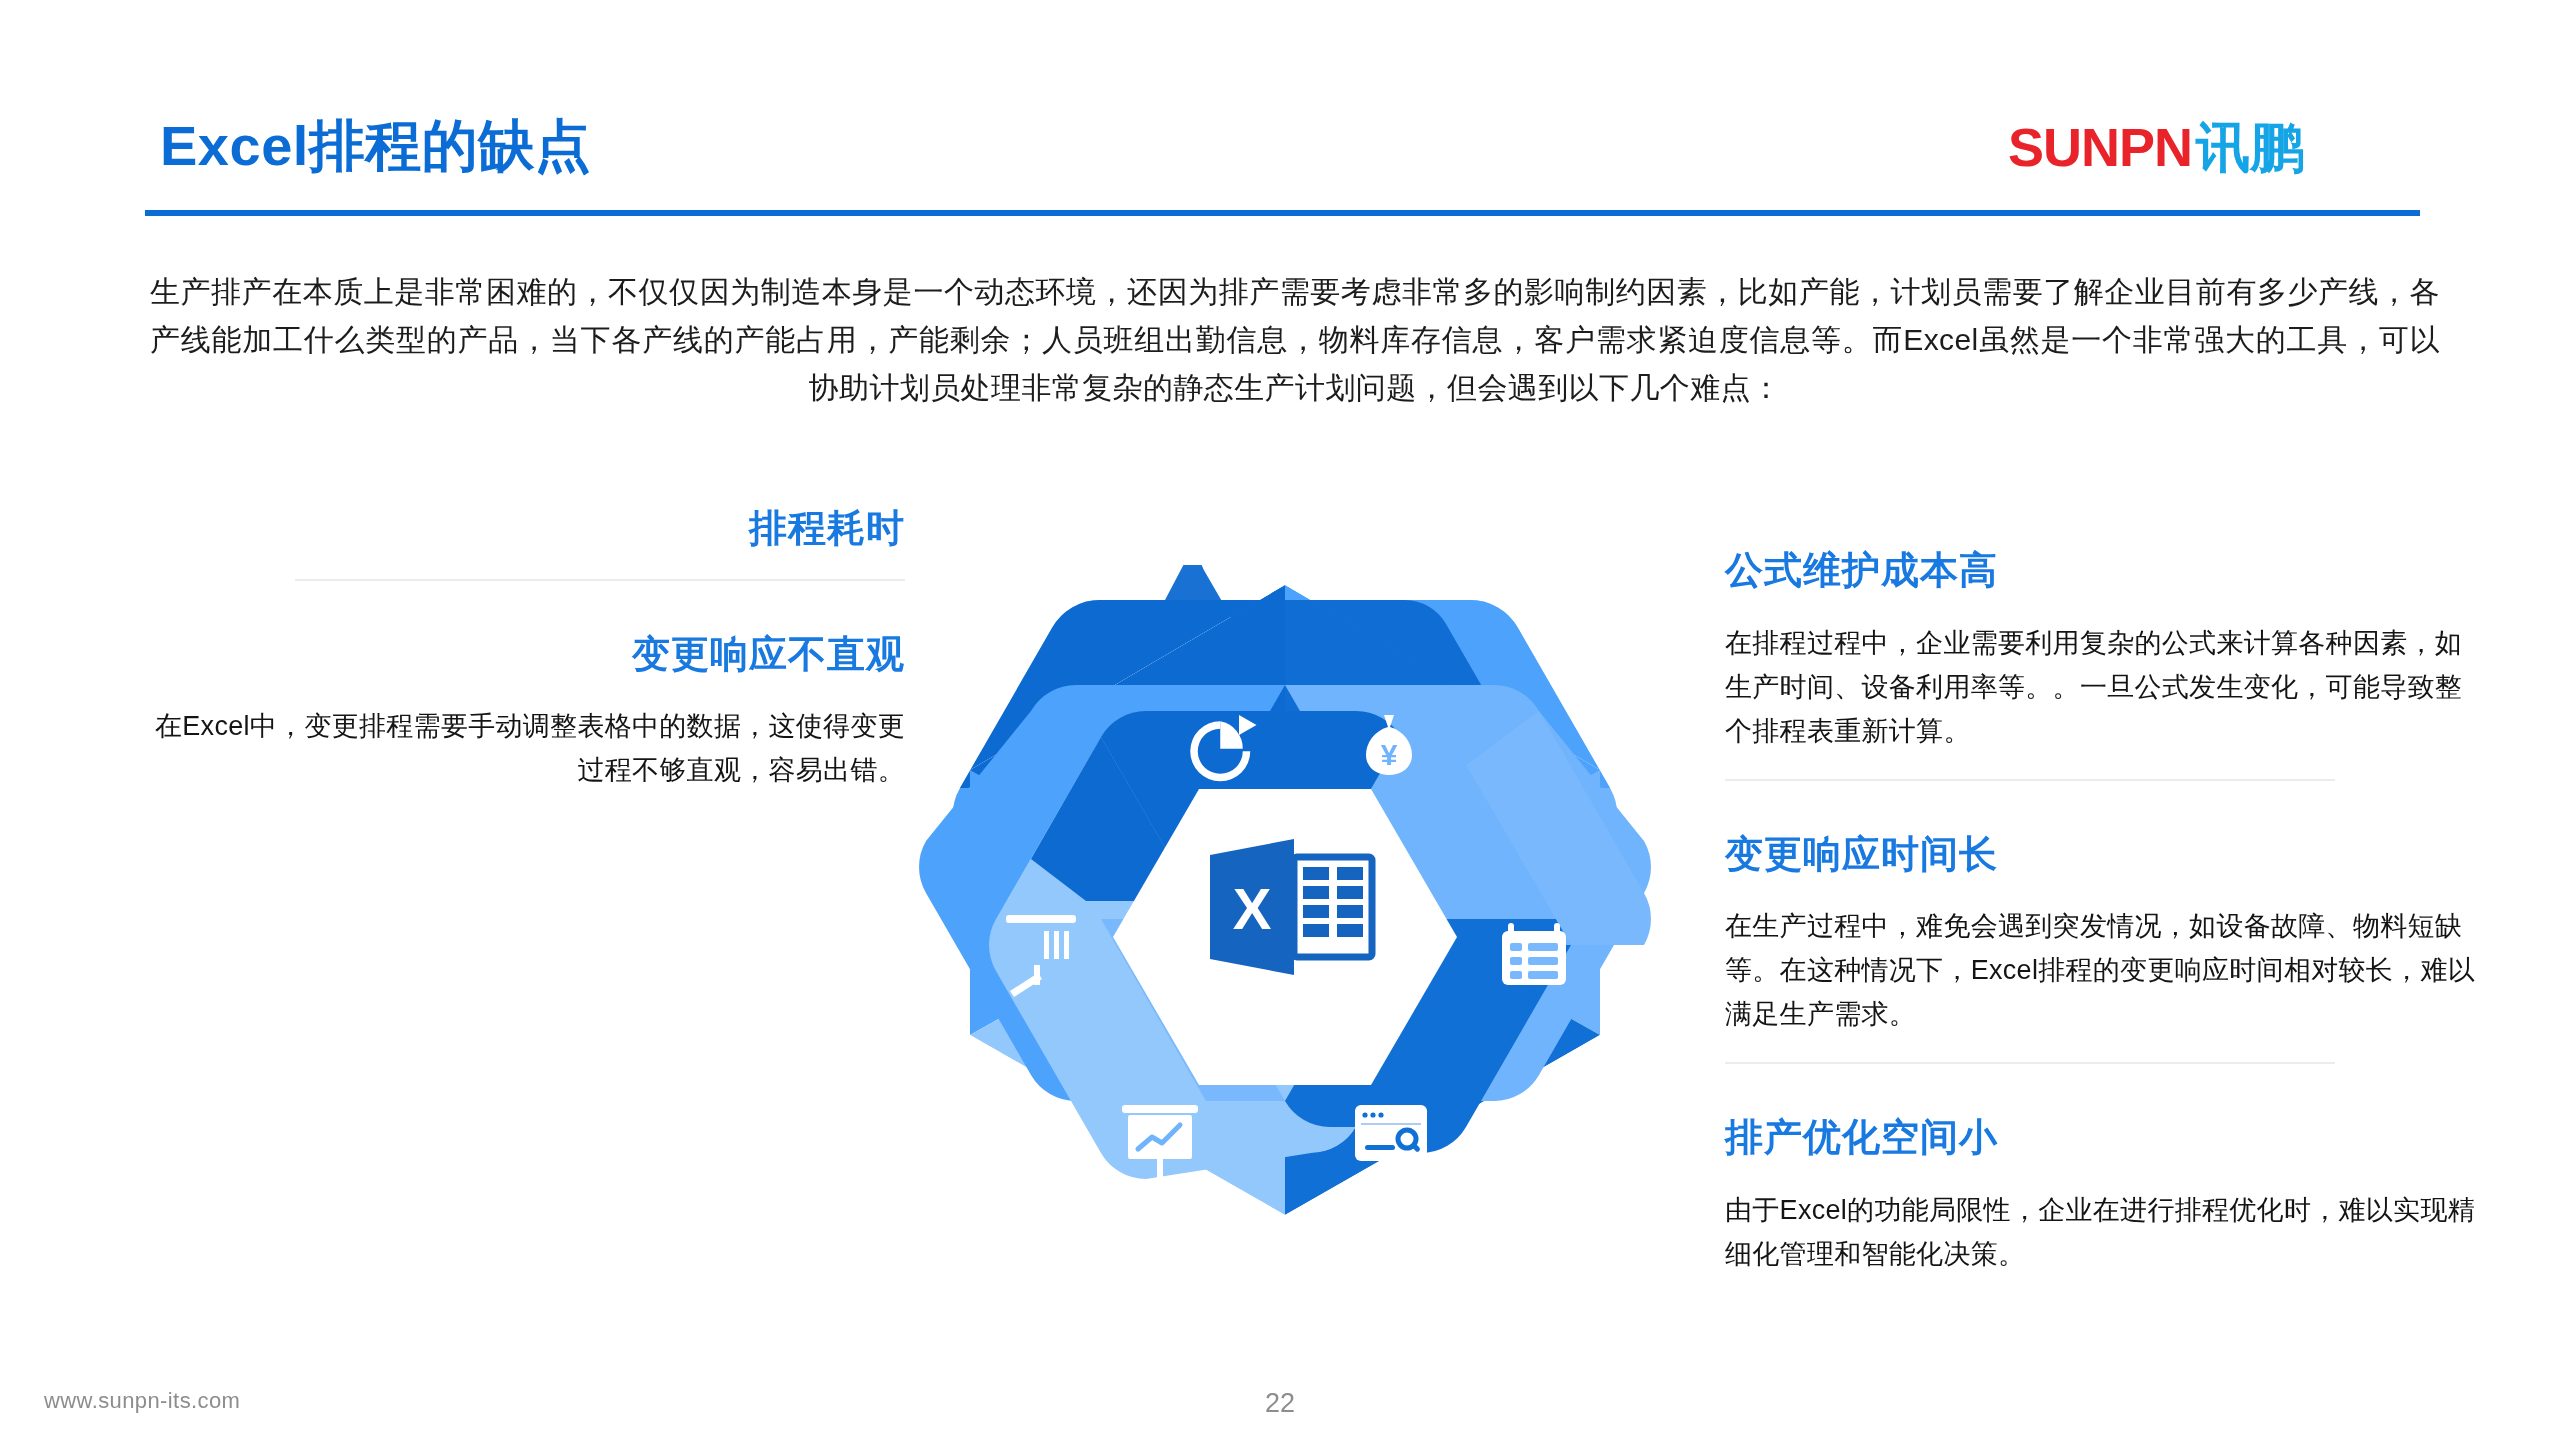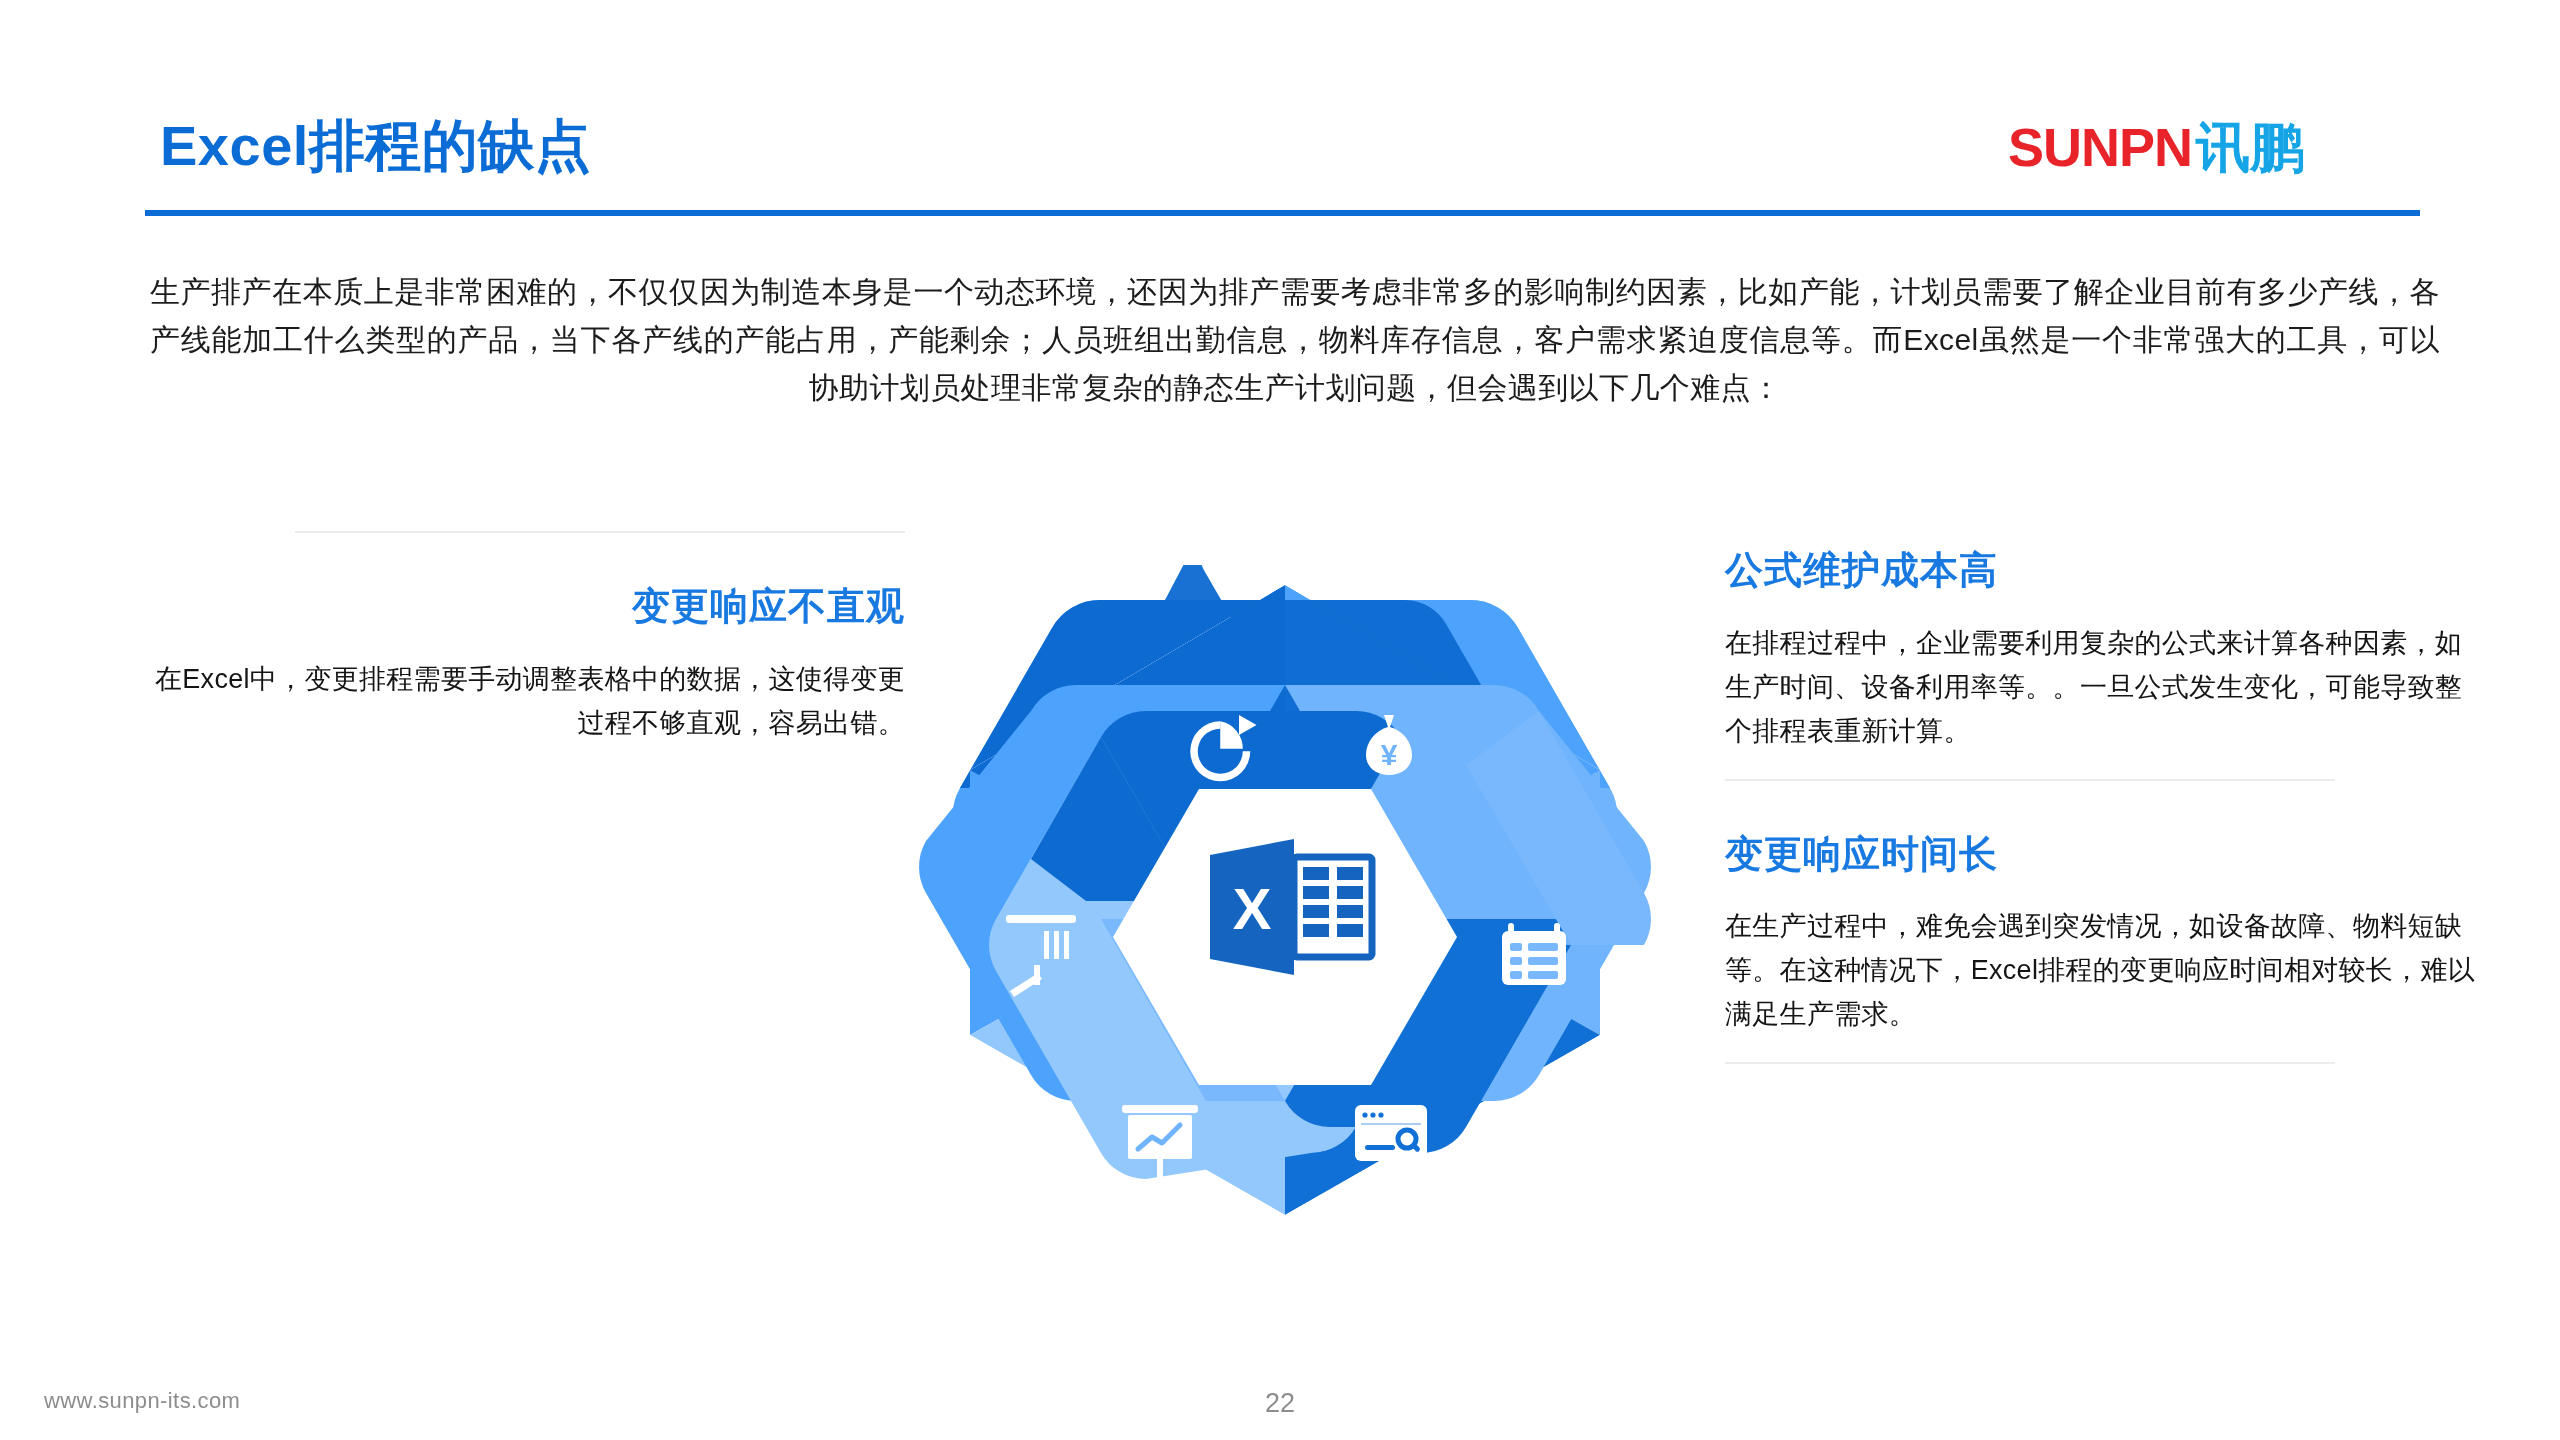--- a/index.html
+++ b/index.html
@@ -152,20 +152,21 @@
     <span class="brand-en">SUNPN</span><span class="brand-cn">讯鹏</span>
   </div>
   <div class="header-rule"></div>
 </div>
 
 <div class="intro">生产排产在本质上是非常困难的，不仅仅因为制造本身是一个动态环境，还因为排产需要考虑非常多的影响制约因素，比如产能，计划员需要了解企业目前有多少产线，各产线能加工什么类型的产品，当下各产线的产能占用，产能剩余；人员班组出勤信息，物料库存信息，客户需求紧迫度信息等。而Excel虽然是一个非常强大的工具，可以协助计划员处理非常复杂的静态生产计划问题，但会遇到以下几个难点：</div>
 
 <div class="col col-left">
 
   <div class="block">
+    <div class="block-title">排程耗时</div>
     <div class="block-rule"></div>
   </div>
 
 
   <div class="block">
     <div class="block-title">变更响应不直观</div>
     <div class="block-body">在Excel中，变更排程需要手动调整表格中的数据，这使得变更过程不够直观，容易出错。</div>
   </div>
 
 </div>
@@ -177,20 +178,24 @@
     <div class="block-body">在排程过程中，企业需要利用复杂的公式来计算各种因素，如生产时间、设备利用率等。。一旦公式发生变化，可能导致整个排程表重新计算。</div>
     <div class="block-rule"></div>
   </div>
 
   <div class="block">
     <div class="block-title">变更响应时间长</div>
     <div class="block-body">在生产过程中，难免会遇到突发情况，如设备故障、物料短缺等。在这种情况下，Excel排程的变更响应时间相对较长，难以满足生产需求。</div>
     <div class="block-rule"></div>
   </div>
 
+  <div class="block">
+    <div class="block-title">排产优化空间小</div>
+    <div class="block-body">由于Excel的功能局限性，企业在进行排程优化时，难以实现精细化管理和智能化决策。</div>
+  </div>
 
 </div>
 
 <div class="hex-art">
   <svg viewBox="0 0 770 670" xmlns="http://www.w3.org/2000/svg">
 
     <g>
 
       <path d="M 385 35 L 200 35 A 55 55 0 0 0 152 63 L 60 223 A 55 55 0 0 0 60 278 L 152 438 A 55 55 0 0 0 200 466 L 385 466 L 292 305 A 55 55 0 0 1 292 250 L 385 90 Z" fill="#4da2fb"></path>
       <path d="M 385 35 L 200 35 A 55 55 0 0 0 152 63 L 60 223 L 180 223 L 245 112 A 55 55 0 0 1 292 85 L 385 85 Z" fill="#0d6ad1"></path>

